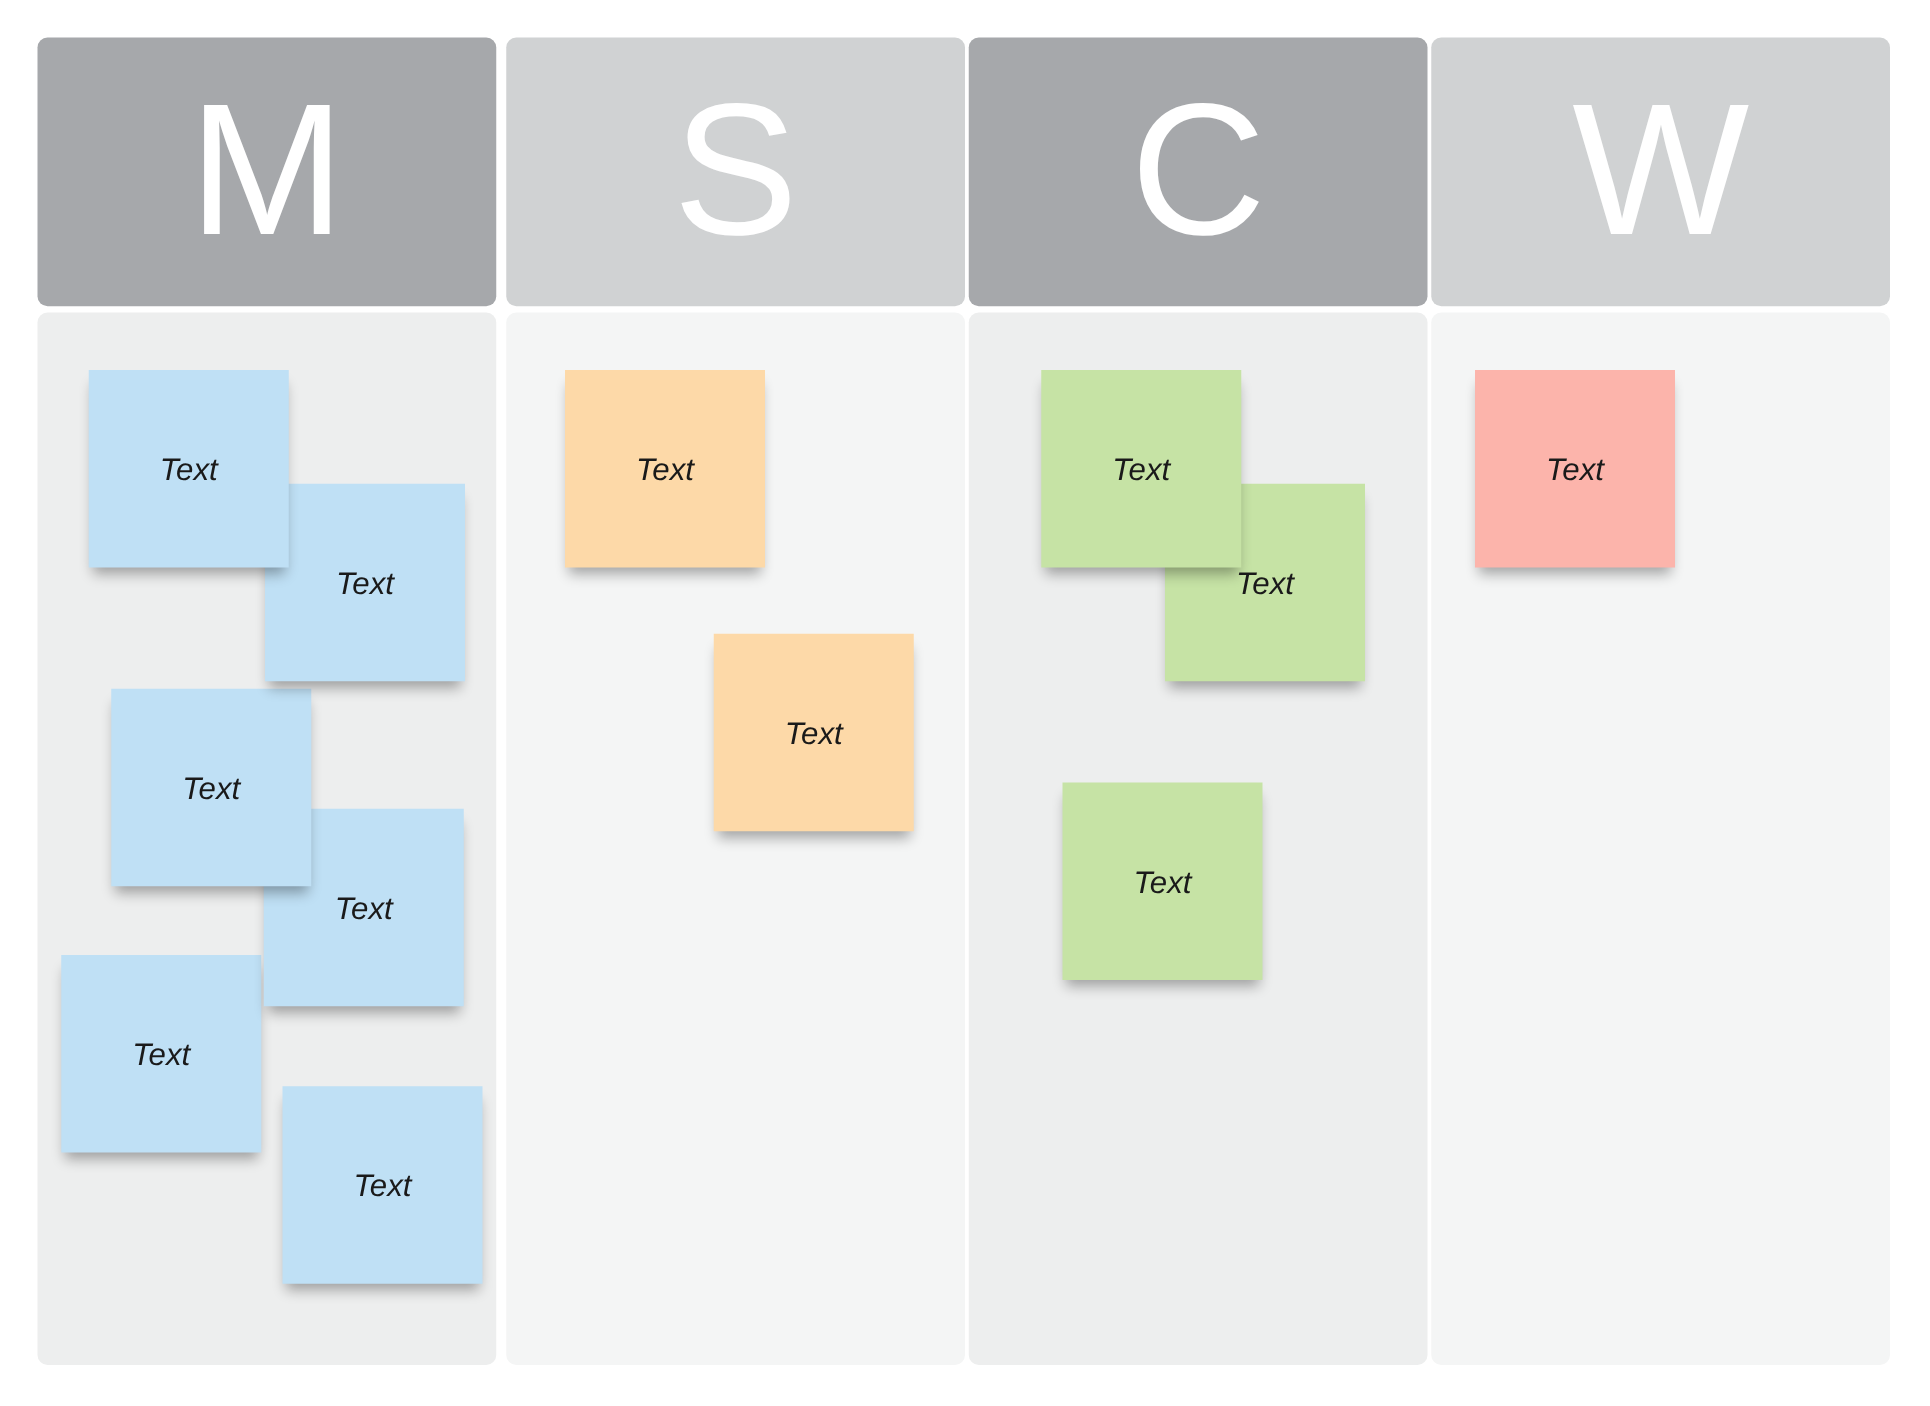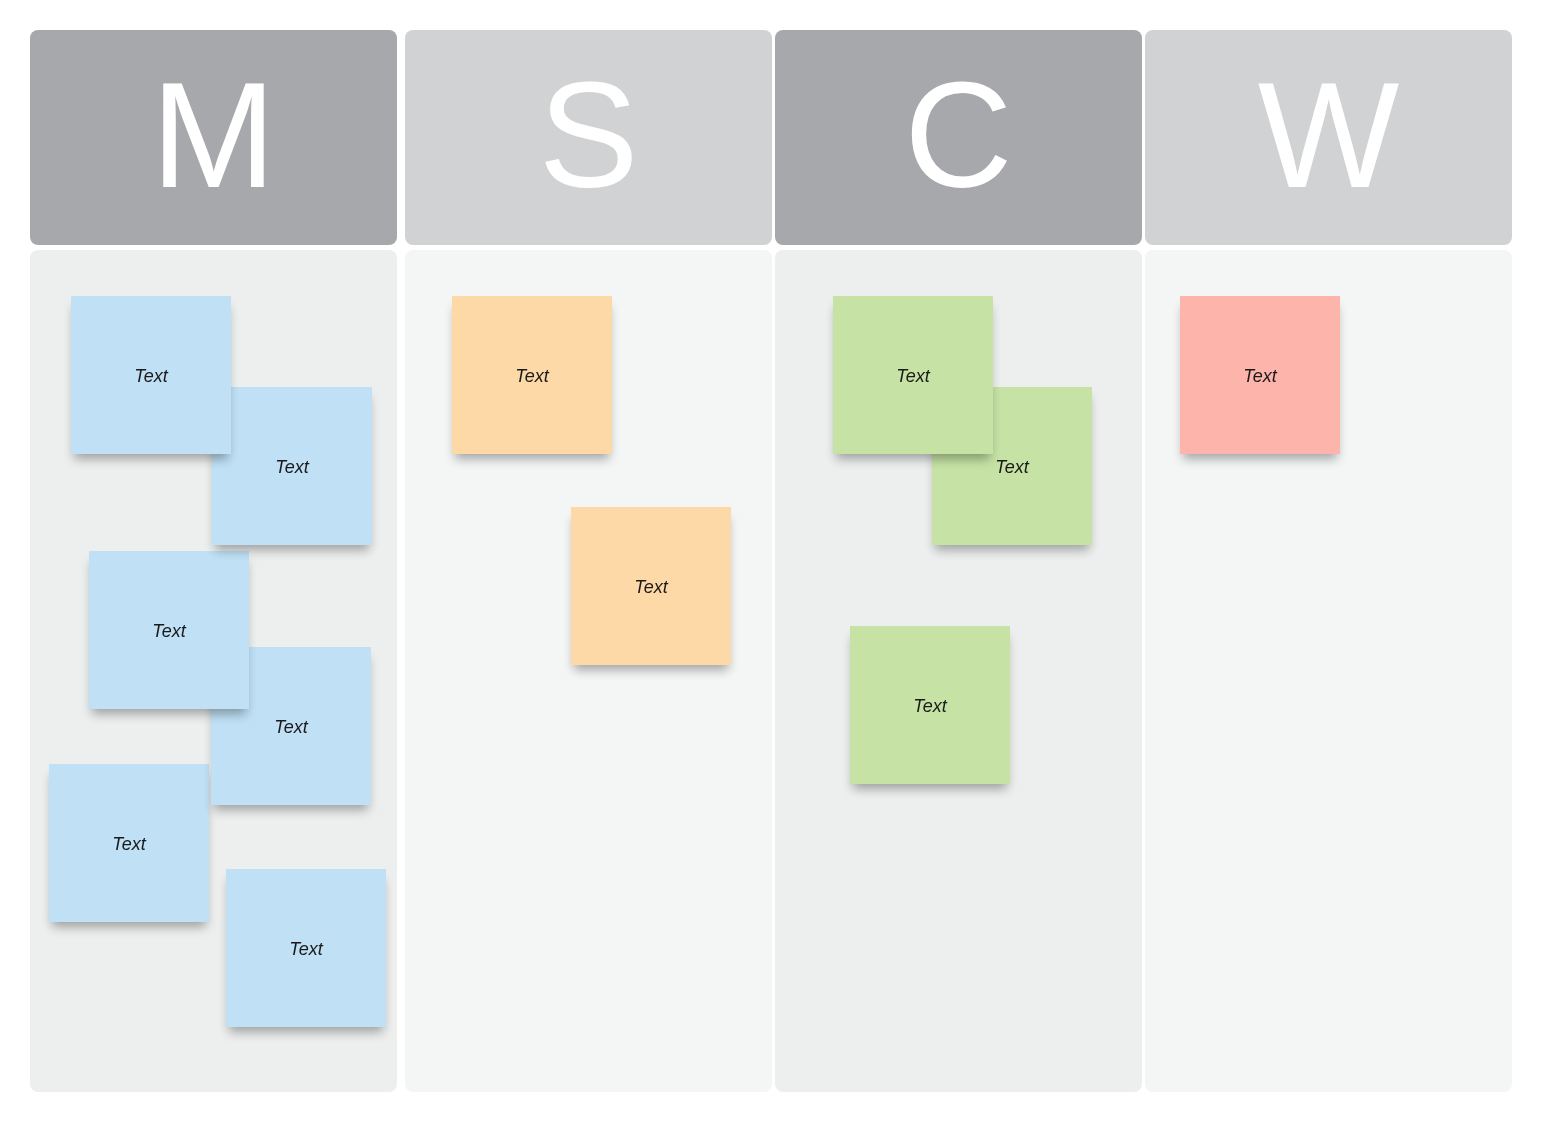--- a/index.html
+++ b/index.html
@@ -78,21 +78,21 @@
     box-shadow: 0 8px 10px -3px rgba(0, 0, 0, 0.33);
   }
 
   .note-text {
     position: absolute;
     left: 0;
     width: 100%;
     top: 68px;
     text-align: center;
     font-style: italic;
-    font-size: 18px;
+    font-size: 25px;
     line-height: 24px;
     color: #1a1a1a;
     font-family: "Liberation Sans", sans-serif;
     user-select: none;
   }
 </style>
 </head>
 <body>
 
 <div id="board">

